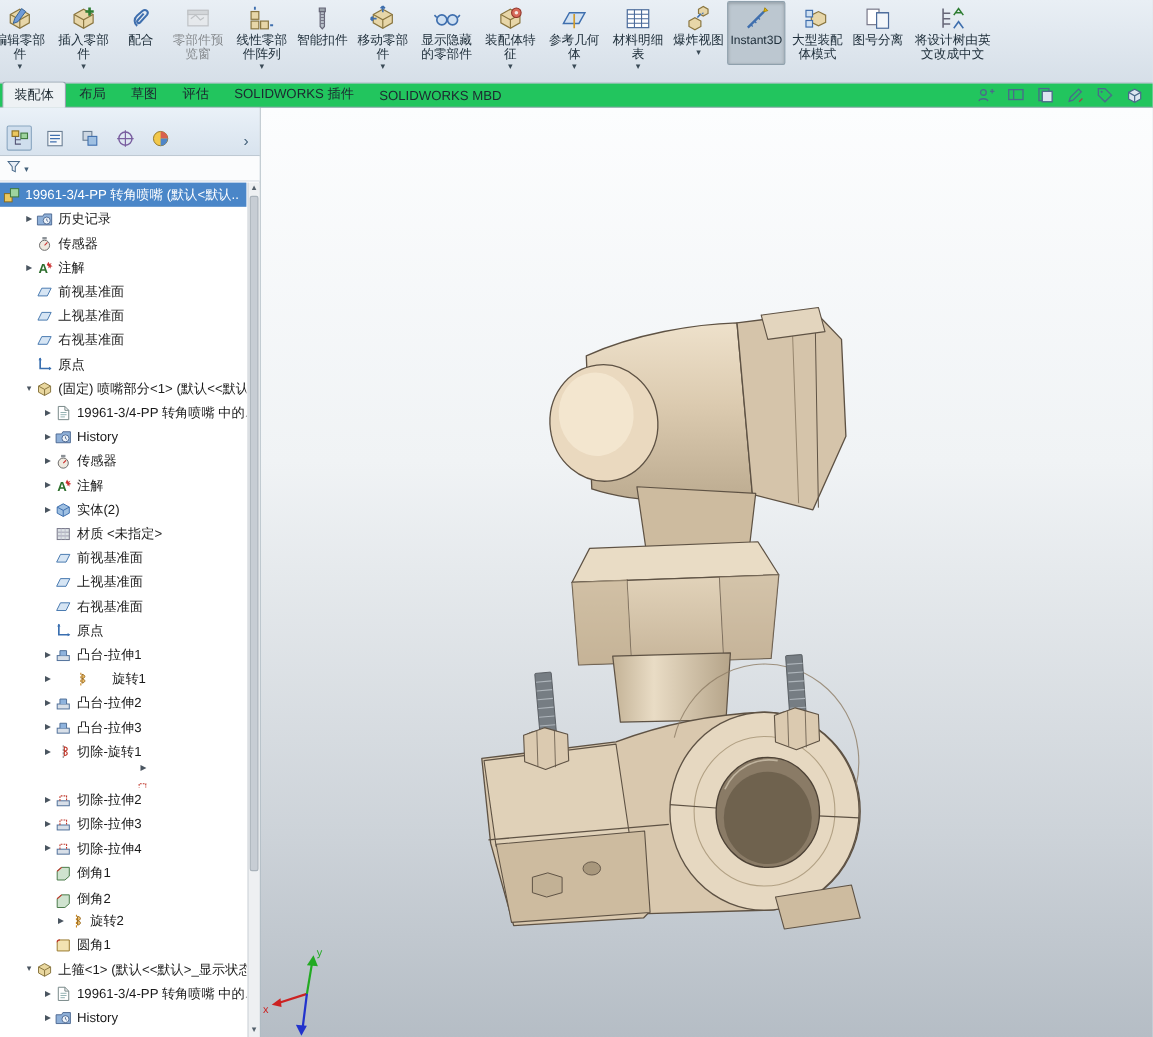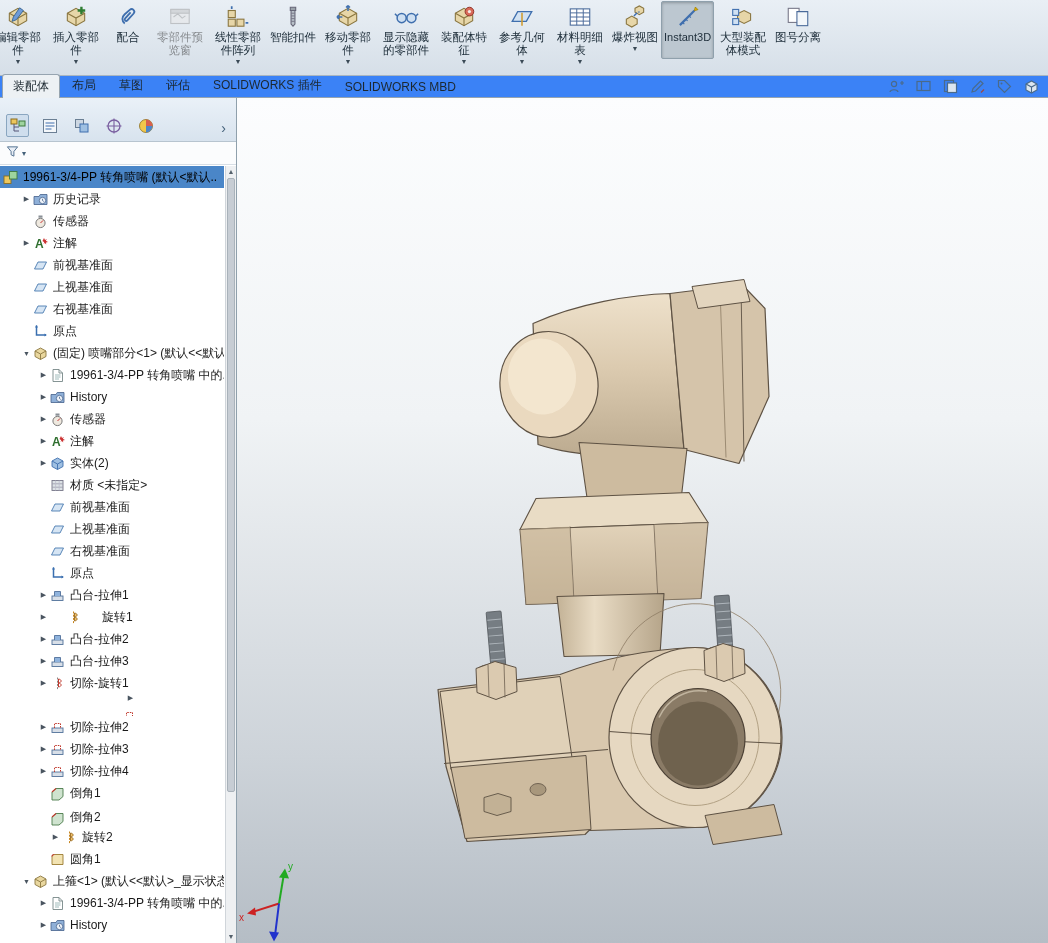--- a/index.html
+++ b/index.html
@@ -17,21 +17,21 @@
   .tb-btn.wide{max-width:84px}
   .tb-btn.active{background:#bcc7d0;border-color:#8fa0ac;box-shadow:inset 0 1px 3px rgba(0,0,0,.25)}
   .tb-btn.disabled{filter:grayscale(1);opacity:.5}
   .tb-btn.latin .tb-label{word-break:normal;white-space:nowrap;font-size:11px}
   .tb-ic{width:26px;height:26px;margin-bottom:1px}
   .tb-ic svg{width:26px;height:26px;display:block}
   .tb-label{white-space:normal;word-break:break-all}
   .tb-dd{font-size:7px;color:#3a4a56;margin-top:1px;line-height:1}
 
   
-  .tabbar{height:22px;background:#3b82f6;border-bottom:1px solid #96a4b0;position:relative;
+  .tabbar{height:22px;background:#22c55e;border-bottom:1px solid #96a4b0;position:relative;
     display:flex;align-items:flex-end;padding-left:2px;flex:0 0 auto}
   .tab-strip{display:flex;align-items:flex-end;height:100%}
   .tab{padding:3px 10px;color:#1c2830;border:1px solid transparent;border-bottom:none;margin-right:1px;white-space:nowrap}
   .tab.active{background:#edf1f4;border-color:#96a4b0;border-radius:3px 3px 0 0;position:relative;top:1px}
   .tab-right{position:absolute;right:8px;top:2px;display:flex;gap:10px;align-items:center}
   .tab-right .ric svg{width:17px;height:17px;display:block}
 
   
   .main{flex:1;display:flex;min-height:0}
 
@@ -45,21 +45,21 @@
     border:1px solid transparent;border-radius:2px}
   .fm-tab svg{width:18px;height:18px;display:block}
   .fm-tab.active{background:#cfdeed;border-color:#8aa6c0}
   .fm-collapse{margin-left:auto;color:#44617a;font-size:14px;line-height:1;padding:2px 4px}
   .filter-bar{height:23px;border-bottom:1px solid #d7dee5;display:flex;align-items:center;
     padding:0 6px;gap:3px;background:#fbfcfd;flex:0 0 auto}
   .fcaret{font-size:8px;color:#44617a}
 
   .fm-tree{flex:1;overflow:hidden;padding:1px 12px 0 0}
   .tree-row{height:22px;display:flex;align-items:center;white-space:nowrap;overflow:hidden}
-  .tree-row.selected{background:#4a86c8;color:#000000}
+  .tree-row.selected{background:#4a86c8;color:#ffffff}
   .tw{width:13px;flex:0 0 13px;font-size:7px;color:#4a5560;text-align:center}
   .ficon{width:18px;flex:0 0 18px;display:flex;align-items:center}
   .ficon svg{width:15px;height:15px;display:block}
   .tree-label{margin-left:2px}
 
   .fm-scroll{position:absolute;top:68px;right:0;bottom:0;width:11px;background:#eef0f2;
     border-left:1px solid #d0d5da;display:flex;flex-direction:column;align-items:stretch}
   .sbtn{height:12px;font-size:7px;color:#55616c;text-align:center;line-height:12px;flex:0 0 auto}
   .sthumb{height:79%;background:#c7cdd4;border:1px solid #a9b2ba;border-radius:2px;margin:0 1px;flex:0 0 auto}
   .strack{flex:1}
@@ -224,20 +224,30 @@
       </div>
       <div class="tb-btn">
         <span class="tb-ic">
           <svg viewBox="0 0 24 24" xmlns="http://www.w3.org/2000/svg">
             <rect x="3" y="4" width="10" height="13" fill="#fff" stroke="#778"></rect>
             <rect x="11" y="7" width="10" height="13" fill="#f2f6fa" stroke="#4a6a9a"></rect>
             <path d="M11 7h10" stroke="#4a6a9a"></path>
           </svg>
         </span>
         <span class="tb-label">图号分离</span>
+      </div>
+      <div class="tb-btn wide">
+        <span class="tb-ic">
+          <svg viewBox="0 0 24 24" xmlns="http://www.w3.org/2000/svg">
+            <path d="M4 3.5v16M4 7.5h6M4 12h6M4 16.5h6" stroke="#667" stroke-width="1.3" fill="none"></path>
+            <path d="M13 9l4-5.5L21 9M14.5 7h5" stroke="#2e7d32" stroke-width="1.3" fill="none"></path>
+            <path d="M13 20l4-5.5L21 20" stroke="#3f6fae" stroke-width="1.3" fill="none"></path>
+          </svg>
+        </span>
+        <span class="tb-label">将设计树由英文改成中文</span>
       </div>
     </div>
 
   <div class="tabbar">
     <div class="tab-strip">
         <div class="tab active">装配体</div>
         <div class="tab">布局</div>
         <div class="tab">草图</div>
         <div class="tab">评估</div>
         <div class="tab">SOLIDWORKS 插件</div>

